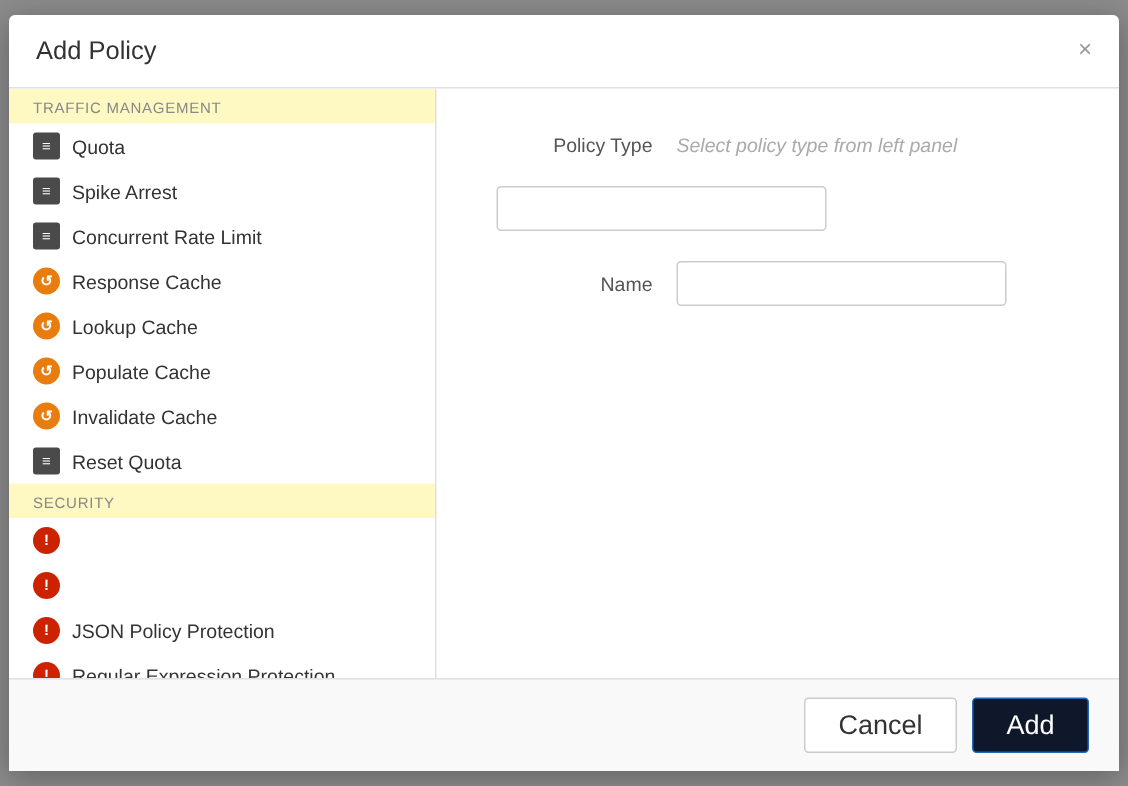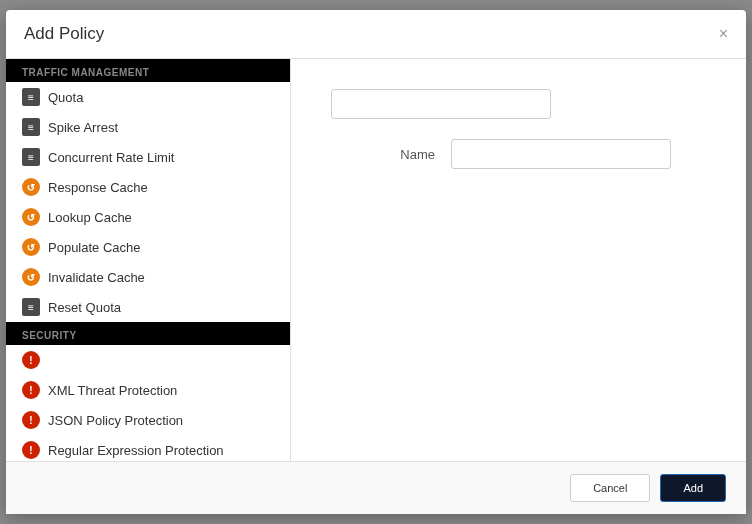--- a/index.html
+++ b/index.html
@@ -68,24 +68,24 @@
     .left-panel::-webkit-scrollbar-track {
       background: #f1f1f1;
     }
     .left-panel::-webkit-scrollbar-thumb {
       background: #bbb;
       border-radius: 4px;
     }
     .section-header {
       padding: 8px 16px 4px;
       font-size: 10px;
-      font-weight: 700;
+      font-weight: 400;
       color: #888;
       letter-spacing: 0.05em;
-      background: #000000;
+      background: #fef9c3;
       text-transform: uppercase;
     }
     .policy-item {
       display: flex;
       align-items: center;
       padding: 6px 16px;
       cursor: pointer;
       font-size: 13px;
       color: #333;
       gap: 8px;
@@ -139,21 +139,21 @@
     .modal-footer {
       padding: 12px 20px;
       border-top: 1px solid #e0e0e0;
       display: flex;
       justify-content: flex-end;
       gap: 10px;
       background: #f9f9f9;
     }
     .btn {
       padding: 7px 22px;
-      font-size: 11px;
+      font-size: 18px;
       border-radius: 3px;
       cursor: pointer;
       border: 1px solid #ccc;
     }
     .btn-cancel {
       background: #fff;
       color: #333;
     }
     .btn-add {
       background: #0f172a;
@@ -206,34 +206,37 @@
           <span class="icon-box icon-dark">≡</span>
           <span>Reset Quota</span>
         </div>
 
         <div class="section-header">SECURITY</div>
         <div class="policy-item">
           <span class="icon-box icon-red">!</span>
         </div>
         <div class="policy-item">
           <span class="icon-box icon-red">!</span>
-          <span>XML Threat Protection</span>
         </div>
         <div class="policy-item">
           <span class="icon-box icon-red">!</span>
           <span>JSON Policy Protection</span>
         </div>
         <div class="policy-item">
           <span class="icon-box icon-red">!</span>
           <span>Regular Expression Protection</span>
         </div>
 
       </div>
 
       <div class="right-panel">
+        <div class="form-row">
+          <span class="form-label">Policy Type</span>
+          <span class="policy-type-text">Select policy type from left panel</span>
+        </div>
         <div class="form-row">
           <input class="form-input" type="text" value="" style="">
         </div>
         <div class="form-row">
           <span class="form-label">Name</span>
           <input class="form-input" type="text" value="" style="">
         </div>
       </div>
     </div>
     <div class="modal-footer">

